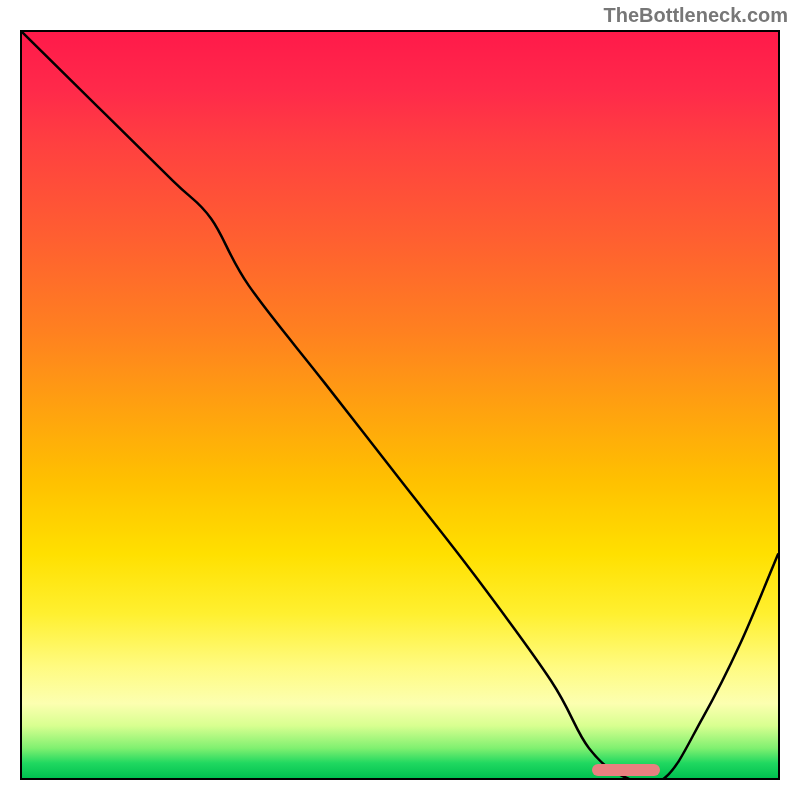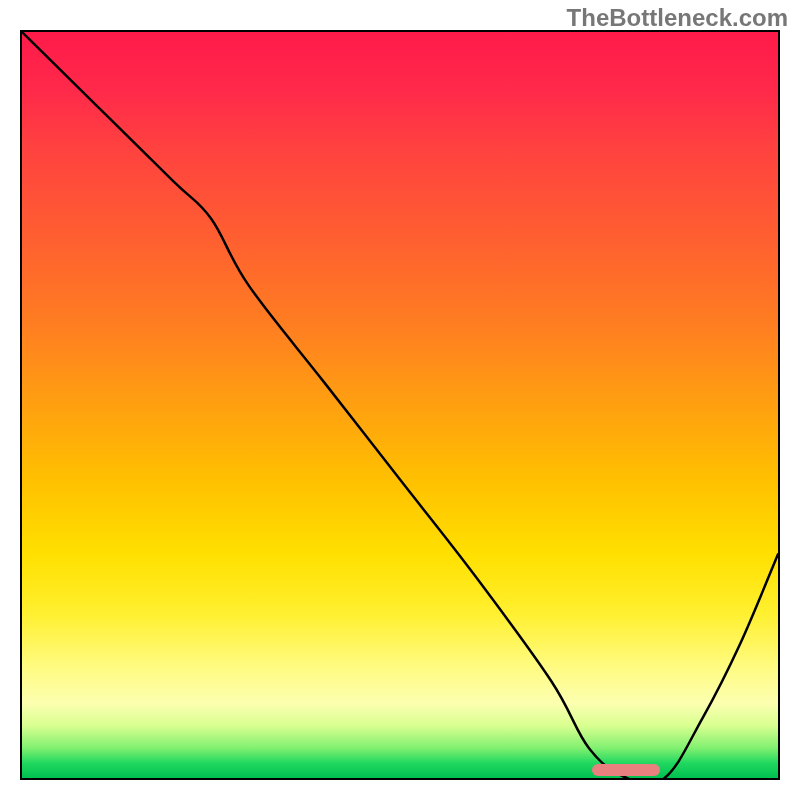--- a/index.html
+++ b/index.html
@@ -14,21 +14,21 @@
     position: relative;
     width: 800px;
     height: 800px;
     background: #ffffff;
   }
   .watermark {
     position: absolute;
     top: 4px;
     right: 12px;
     color: #777;
-    font-size: 24px;
+    font-size: 20px;
     font-weight: bold;
     z-index: 10;
   }
   .plot-area {
     position: absolute;
     left: 20px;
     top: 30px;
     width: 760px;
     height: 750px;
     box-sizing: border-box;

